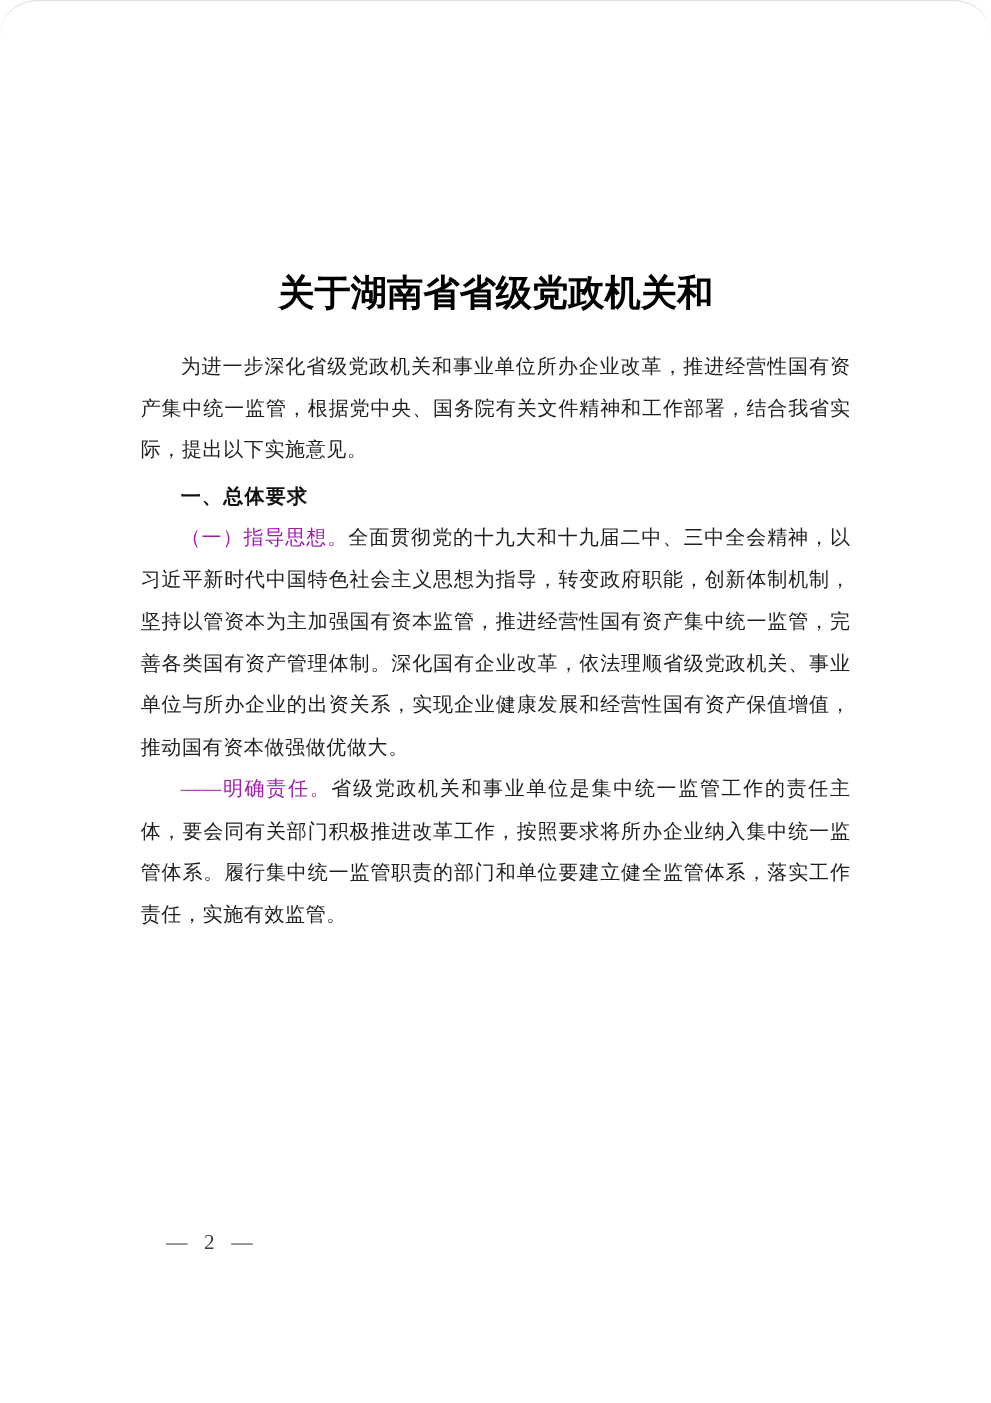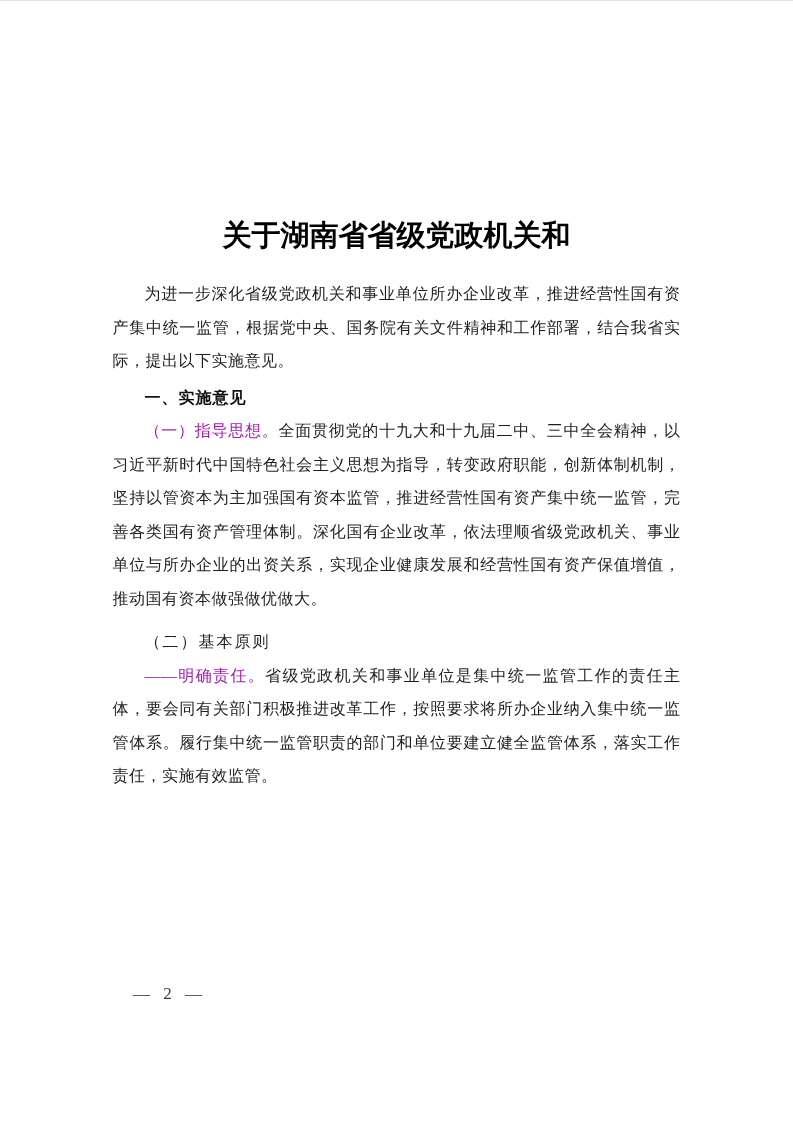--- a/index.html
+++ b/index.html
@@ -11,20 +11,21 @@
       position: relative;
       width: 793px;
       height: 1122px;
       margin: 0;
       background: #ffffff;
       box-sizing: border-box;
       padding-top: 212px;
       border-top: 1px solid #e3e3e3;
       overflow: hidden;
       font-family: "Liberation Serif", "DejaVu Serif", serif;
+      border-radius: 29px;
     }
     .doc-title {
       width: 640px;
       margin: 0 auto;
       text-align: center;
       font-weight: 700;
       font-size: 29px;
       line-height: 44px;
       color: #000000;
       font-family: "Liberation Serif", "DejaVu Serif", serif;
@@ -82,25 +83,24 @@
 <div class="page">
 
   <header class="doc-title">
     <div class="title-line">关于湖南省省级党政机关和</div>
   </header>
 
   <main class="content">
 
     <p class="para">为进一步深化省级党政机关和事业单位所办企业改革，推进经营性国有资产集中统一监管，根据党中央、国务院有关文件精神和工作部署，结合我省实际，提出以下实施意见。</p>
 
-    <p class="heading-hei">一、实施意见</p>
+    <p class="heading-hei">一、总体要求</p>
 
     <p class="para"><span class="lead-kai">（一）指导思想。</span><span>全面贯彻党的十九大和十九届二中、三中全会精神，以习近平新时代中国特色社会主义思想为指导，转变政府职能，创新体制机制，坚持以管资本为主加强国有资本监管，推进经营性国有资产集中统一监管，完善各类国有资产管理体制。深化国有企业改革，依法理顺省级党政机关、事业单位与所办企业的出资关系，实现企业健康发展和经营性国有资产保值增值，推动国有资本做强做优做大。</span></p>
 
-    <p class="heading-kai">（二）基本原则</p>
 
     <p class="para"><span class="lead-kai">——明确责任。</span><span>省级党政机关和事业单位是集中统一监管工作的责任主体，要会同有关部门积极推进改革工作，按照要求将所办企业纳入集中统一监管体系。履行集中统一监管职责的部门和单位要建立健全监管体系，落实工作责任，实施有效监管。</span></p>
 
   </main>
 
   <footer class="page-footer">
     <span class="page-number">— 2 —</span>
   </footer>
 
 </div>

